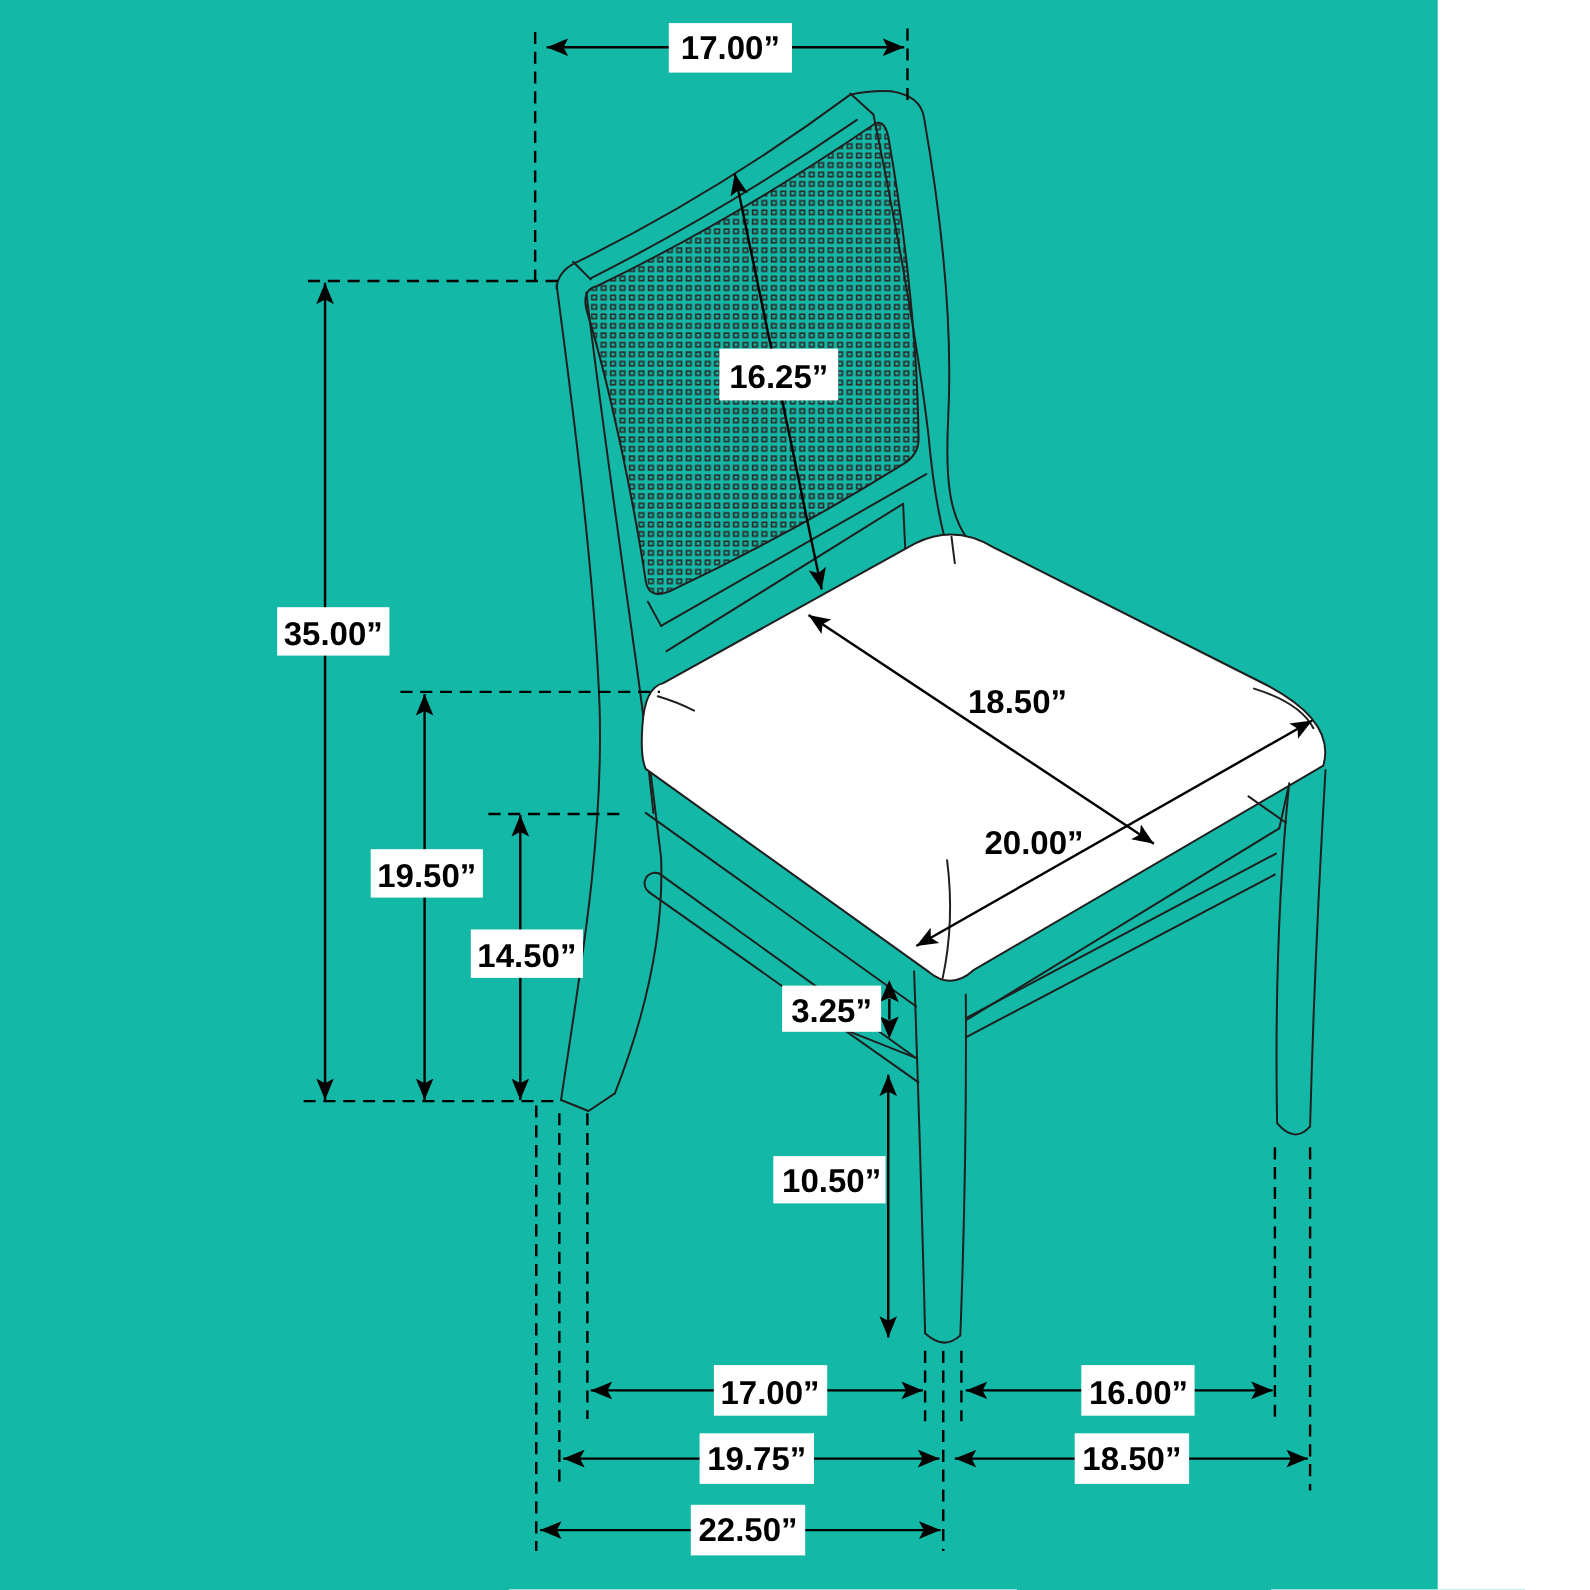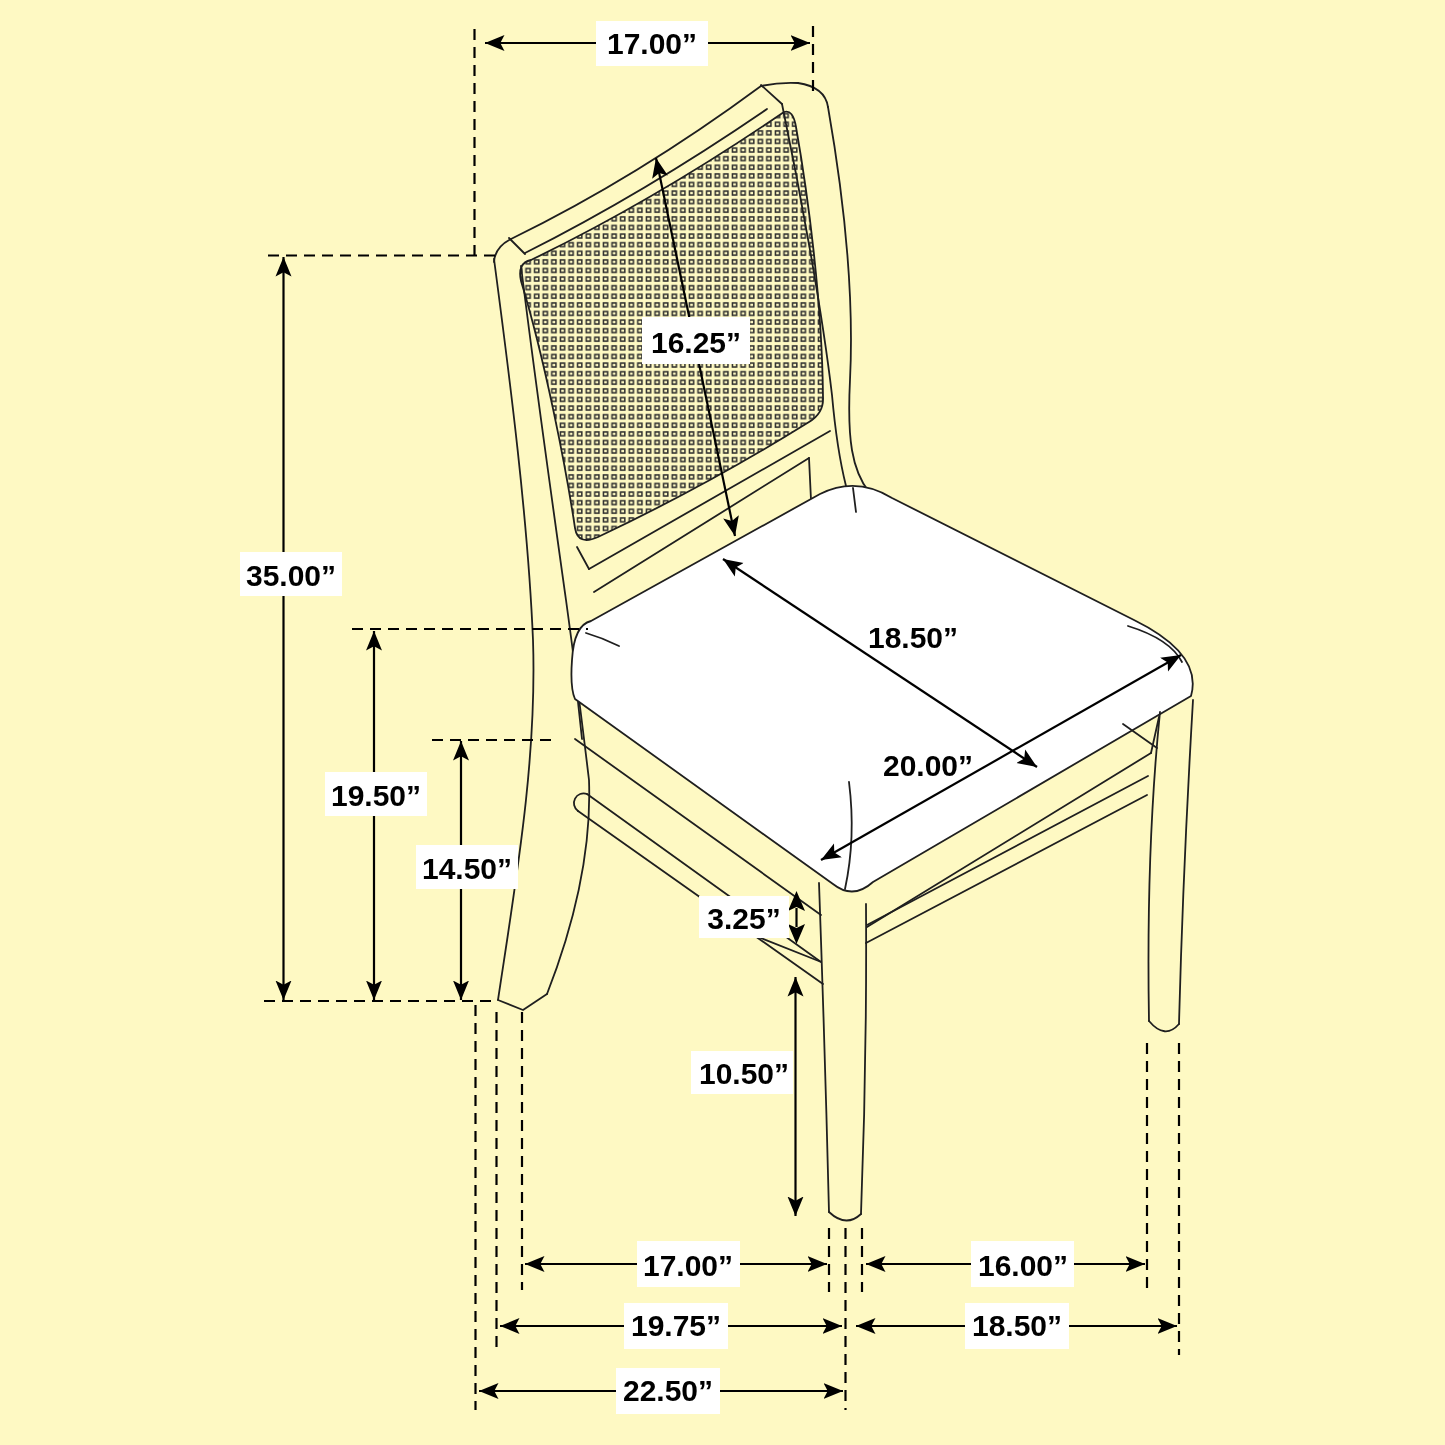--- a/index.html
+++ b/index.html
@@ -1,16 +1,16 @@
 <!DOCTYPE html>
 <html><head>
 <meta charset="utf-8">
 <style>
   html,body{margin:0;padding:0;background:#fff;}
-  .wrap{width:1445px;height:1445px;position:relative;background:#fef9c3;overflow:hidden;}
+  .wrap{width:1295px;height:1445px;position:relative;background:#14b8a6;overflow:hidden;padding-left:12px;}
   text{font-family:"Liberation Sans",sans-serif;font-weight:bold;font-size:30px;fill:#000;}
 </style>
 </head>
 <body>
 <div class="wrap">
 <svg width="1445" height="1445" viewBox="0 0 1445 1445" xmlns="http://www.w3.org/2000/svg">
 <defs>
   <marker id="ah" viewBox="0 0 20 18" refX="19.5" refY="9" markerWidth="20" markerHeight="18" markerUnits="userSpaceOnUse" orient="auto-start-reverse">
     <path d="M19.5,9 L0,1 L4.2,9 L0,17 Z" fill="#000"></path>
   </marker>

